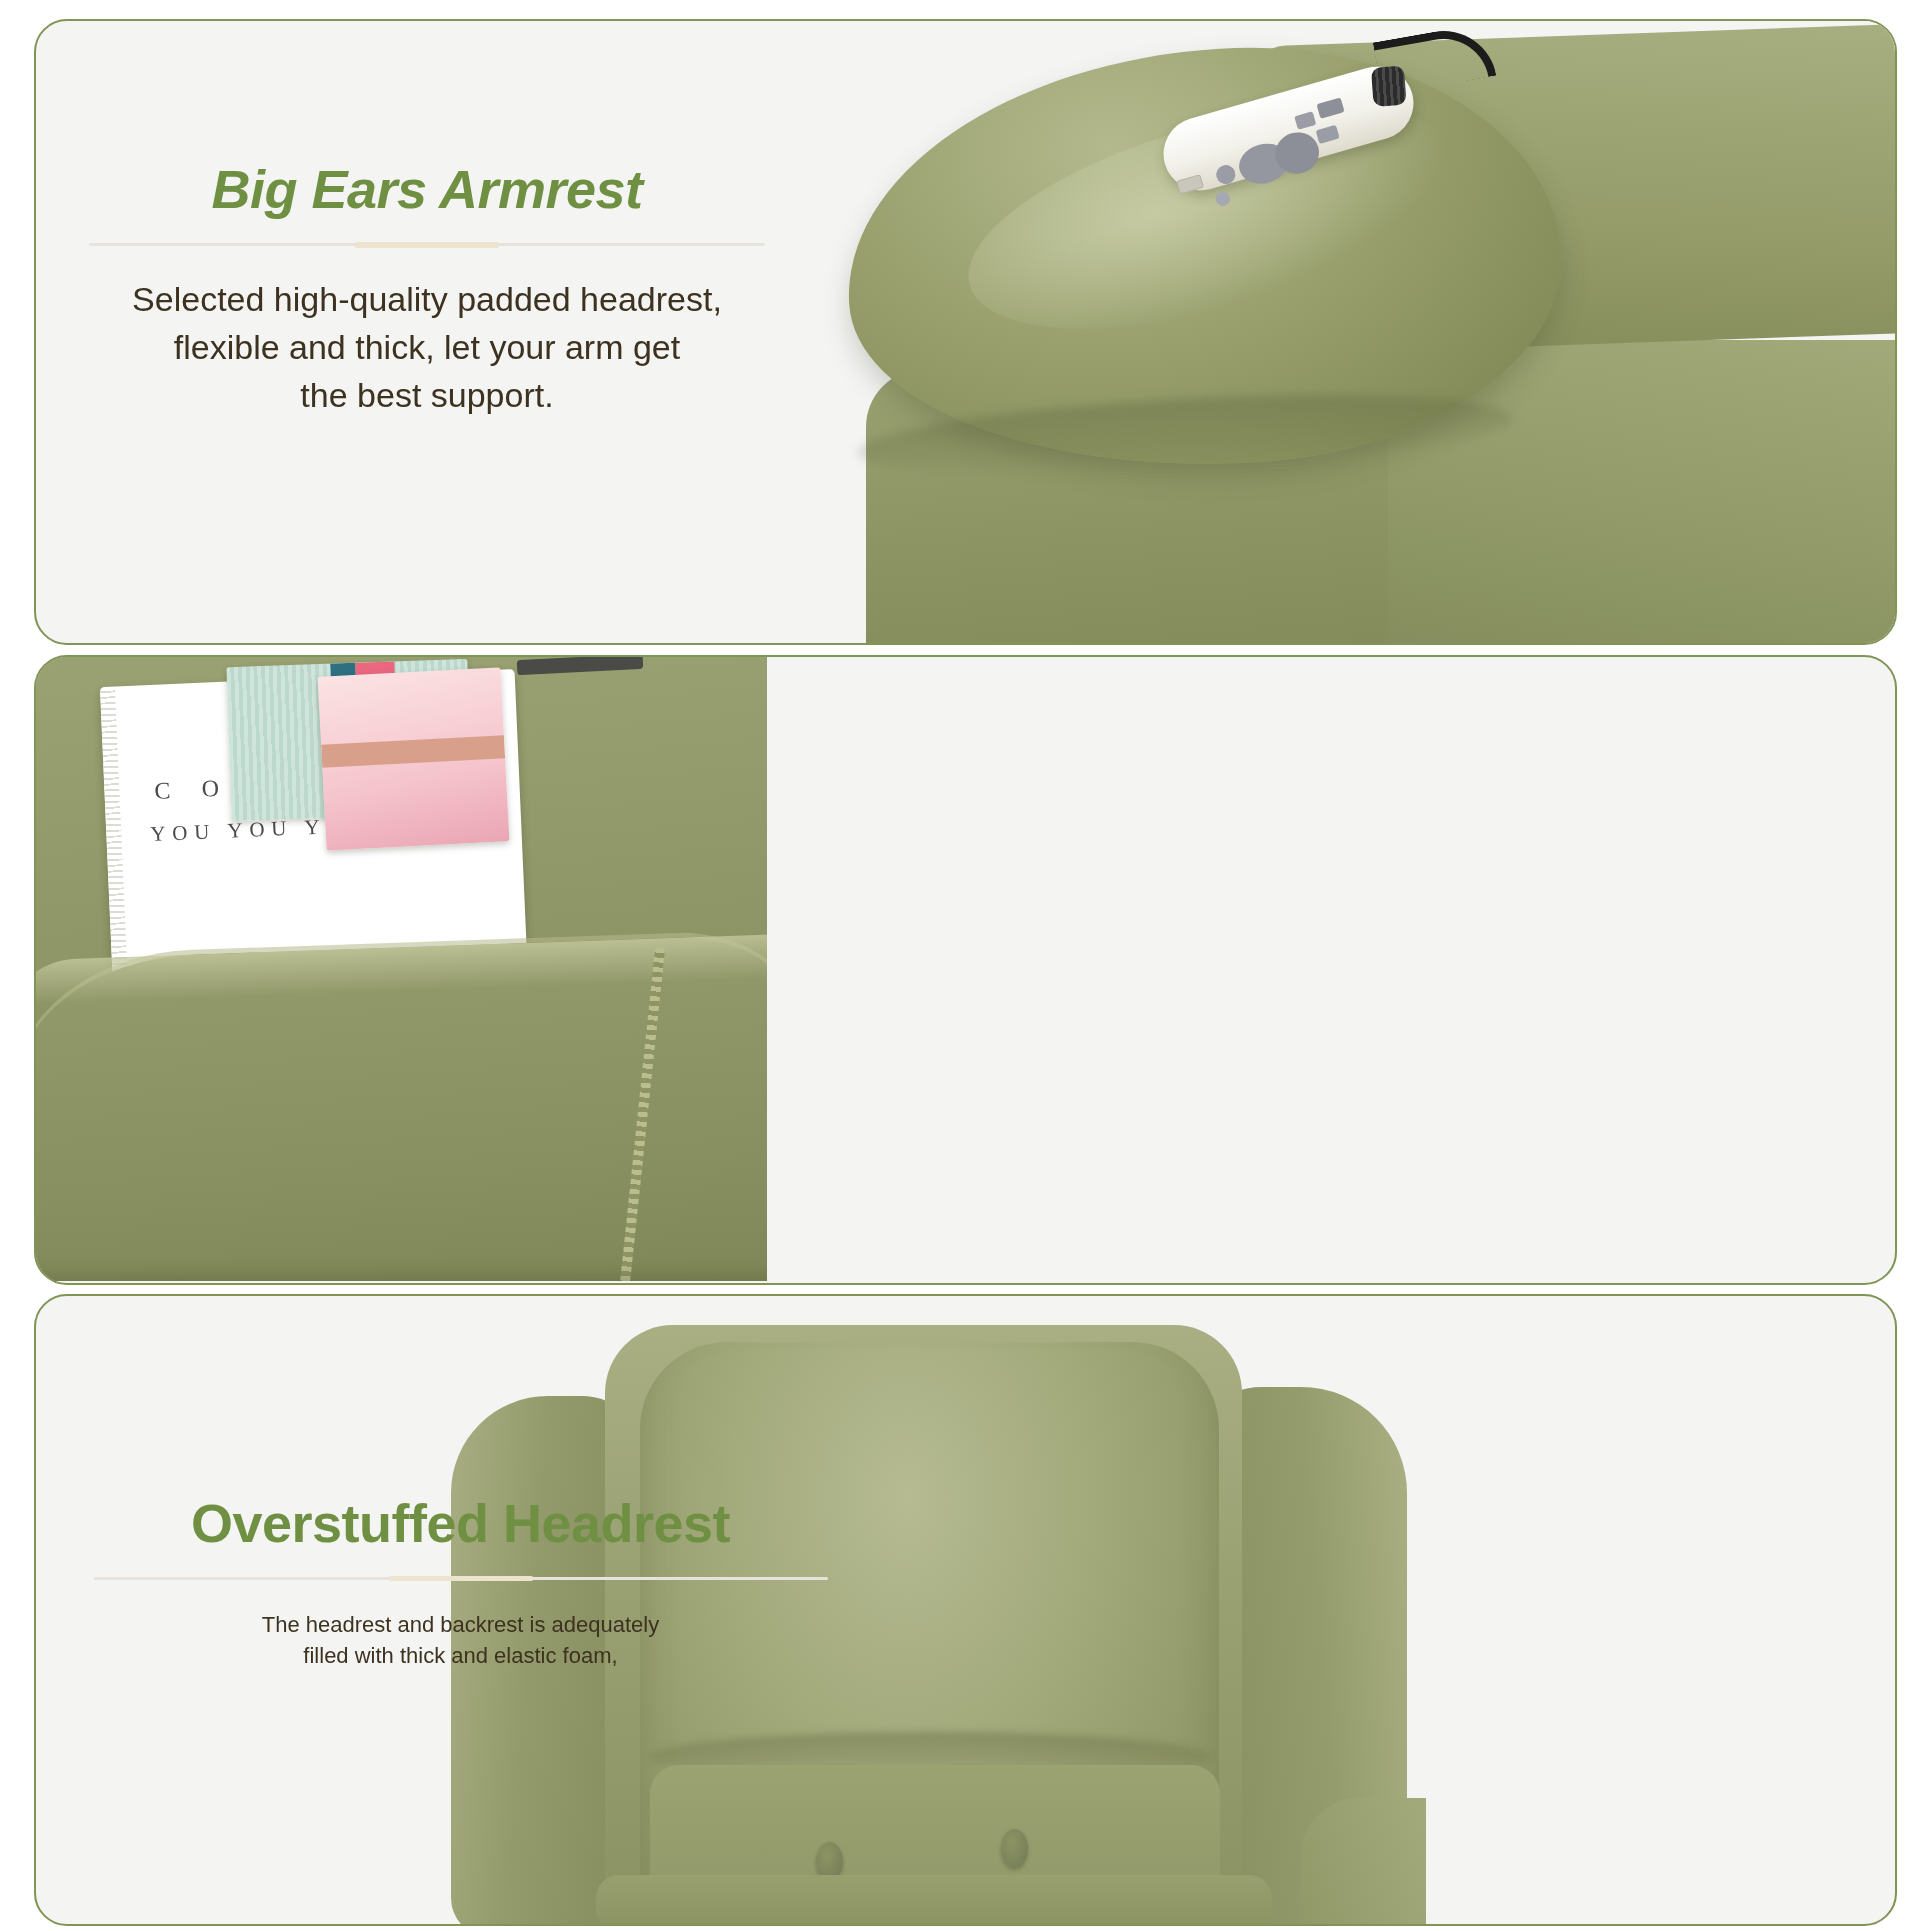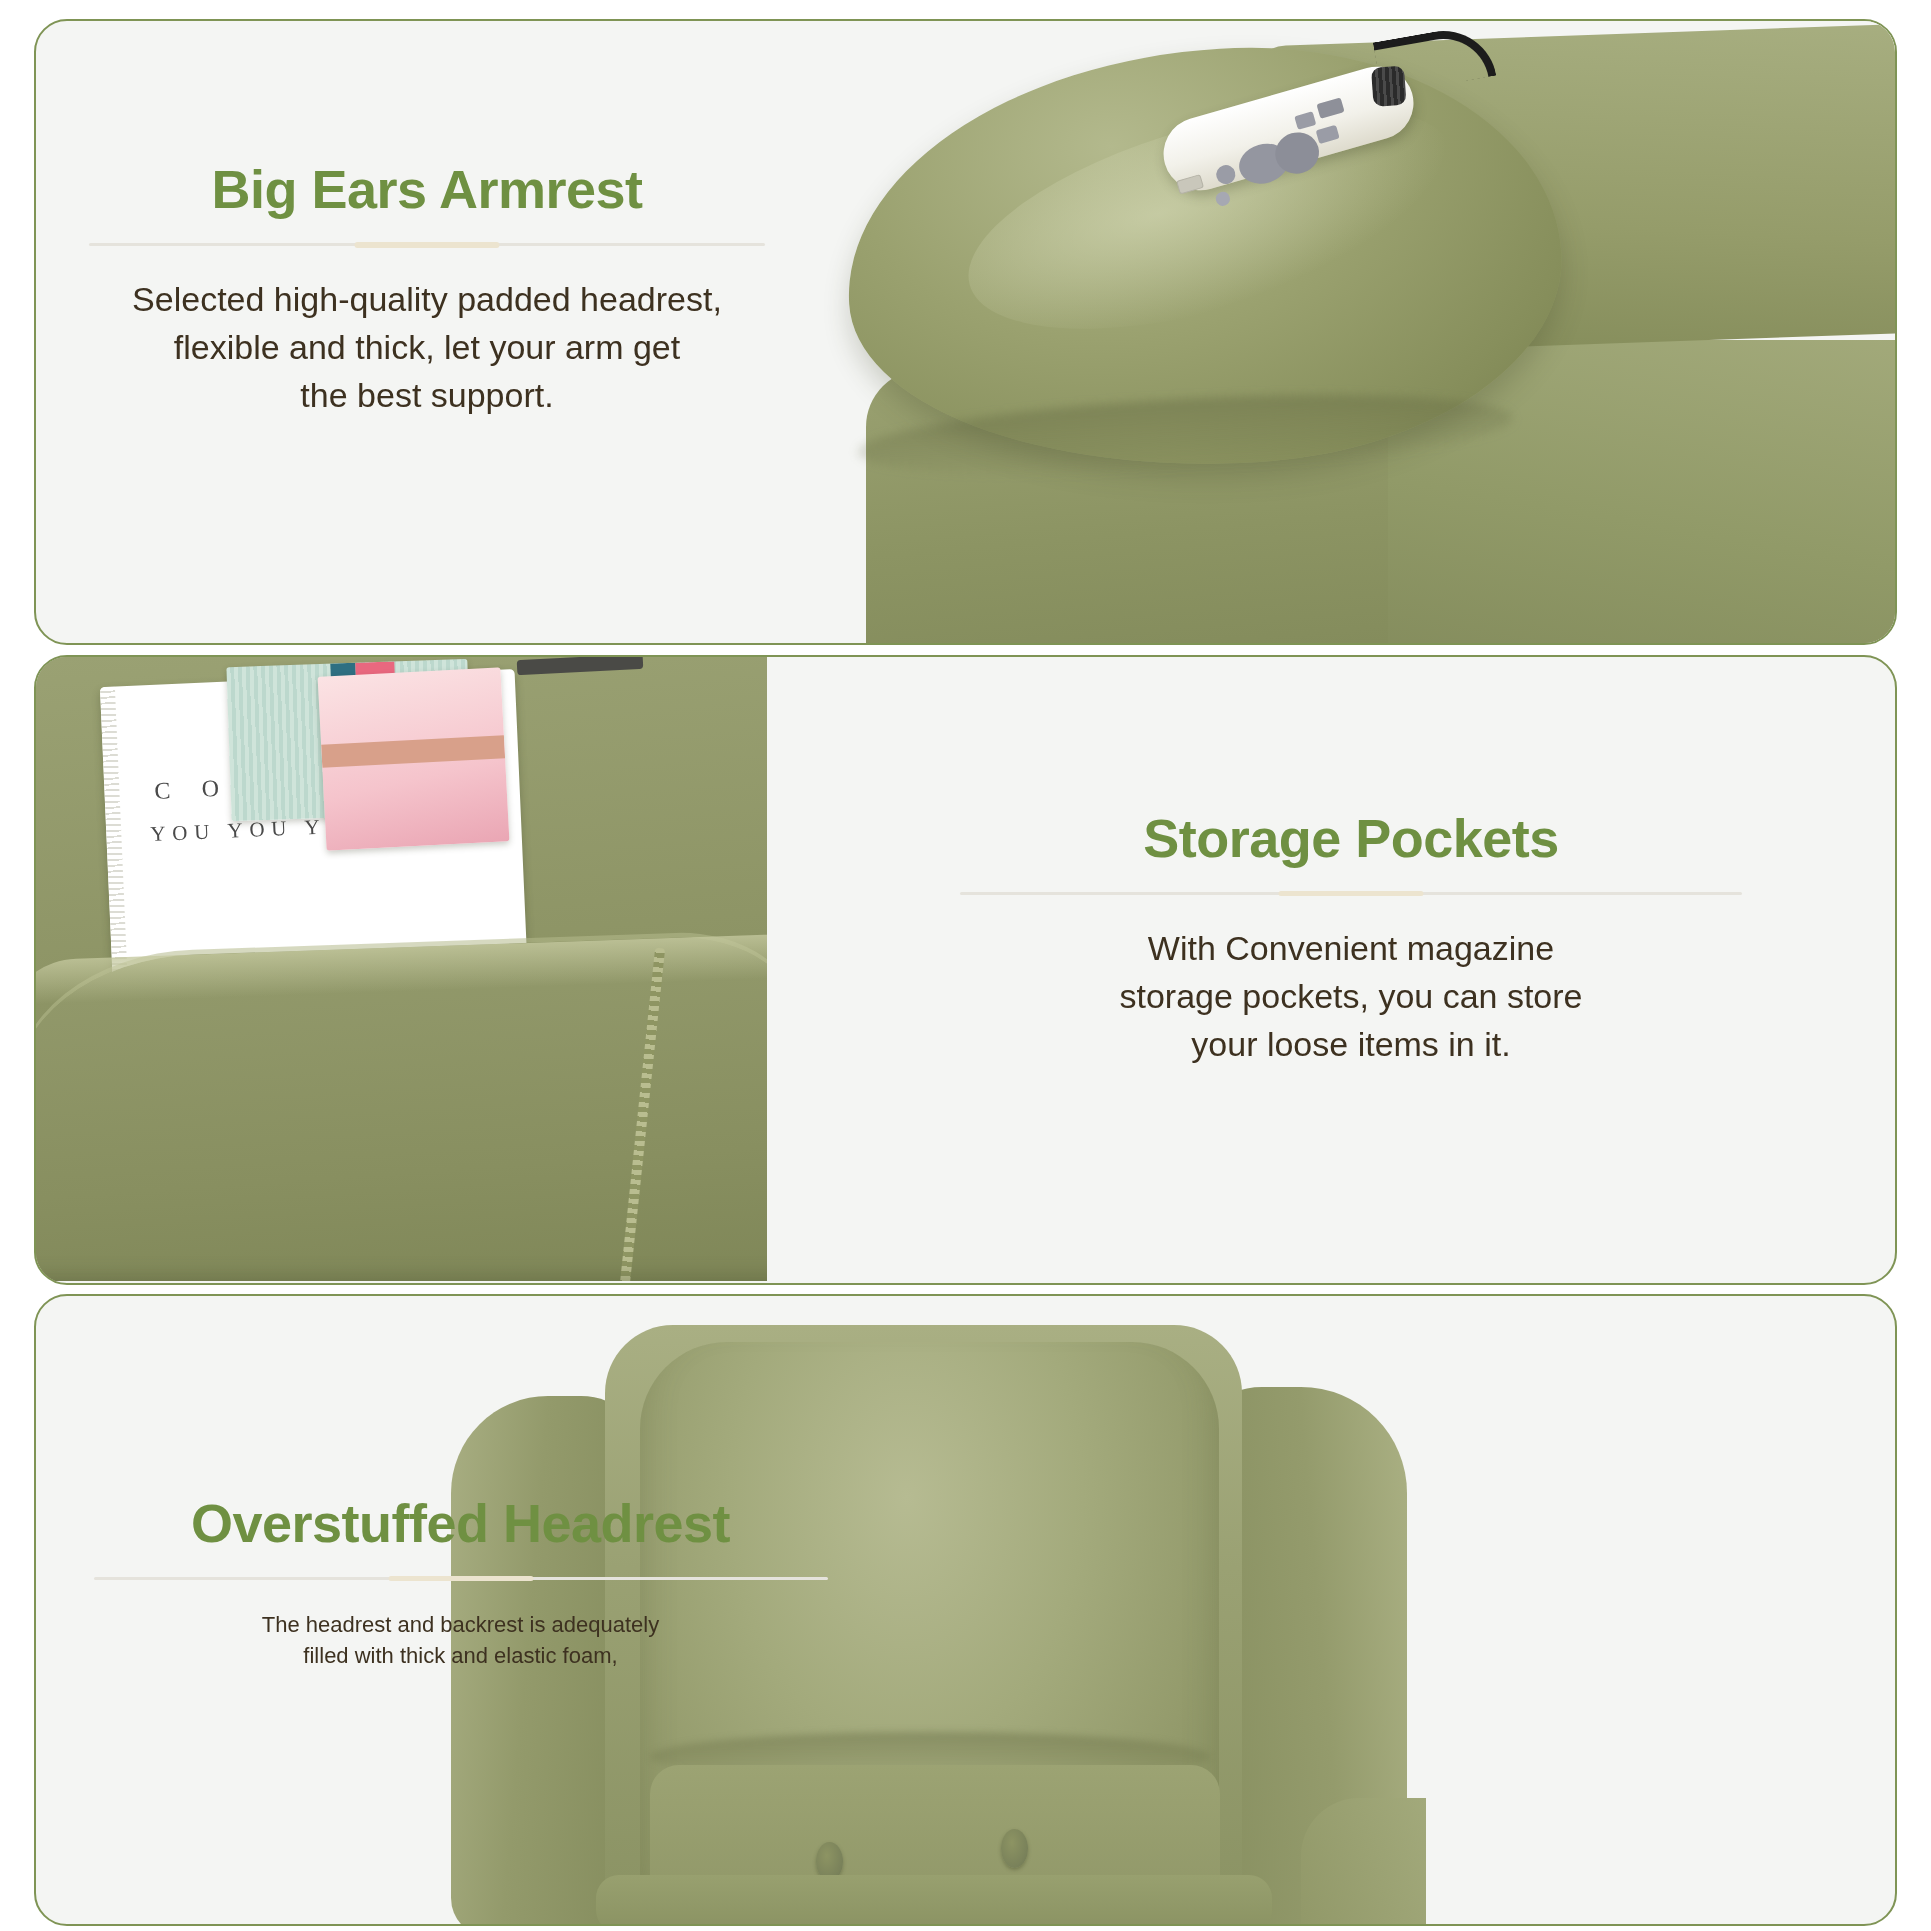--- a/index.html
+++ b/index.html
@@ -299,21 +299,21 @@
           <div class="remote-btn r-pad2"></div>
           <div class="remote-btn r-chev1"></div>
           <div class="remote-btn r-chev2"></div>
           <div class="remote-btn r-chev3"></div>
         </div>
         <div class="remote-collar"></div>
       </div>
     </div>
 
     <div class="text-block" style="left:34px; top:140px; width:714px;">
-      <div class="card-title" style="font-size:54px;">Big Ears Armrest</div>
+      <div class="card-title" style="font-size:54px;font-style:italic;">Big Ears Armrest</div>
       <div class="divider" style="width:676px;"></div>
       <div class="card-body" style="font-size:34px;">
         <div>Selected high-quality padded headrest,</div>
         <div>flexible and thick, let your arm get</div>
         <div>the best support.</div>
       </div>
     </div>
   </div>
 
   <div class="card" id="card2" style="left:34px; top:655px; width:1863px; height:630px;">
@@ -334,29 +334,20 @@
         <div class="band"></div>
       </div>
       <div class="mag-notch"></div>
 
       <div class="pocket-front cord"></div>
       <div class="pocket-seam"></div>
       <div class="pocket-stitch"></div>
       <div class="pocket-shadow"></div>
     </div>
 
-    <div class="text-block" style="left:772px; top:153px; width:1086px;">
-      <div class="card-title" style="font-size:54px;">Storage Pockets</div>
-      <div class="divider" style="width:782px;"></div>
-      <div class="card-body" style="font-size:34px;">
-        <div>With Convenient magazine</div>
-        <div>storage pockets, you can store</div>
-        <div>your loose items in it.</div>
-      </div>
-    </div>
   </div>
 
   <div class="card" id="card3" style="left:34px; top:1294px; width:1863px; height:632px;">
 
     <div class="photo" id="photo3">
       <div class="rec-bolster-l cord"></div>
       <div class="rec-bolster-r cord"></div>
       <div class="rec-back cord"></div>
       <div class="rec-headrest cord"></div>
       <div class="rec-seam"></div>

